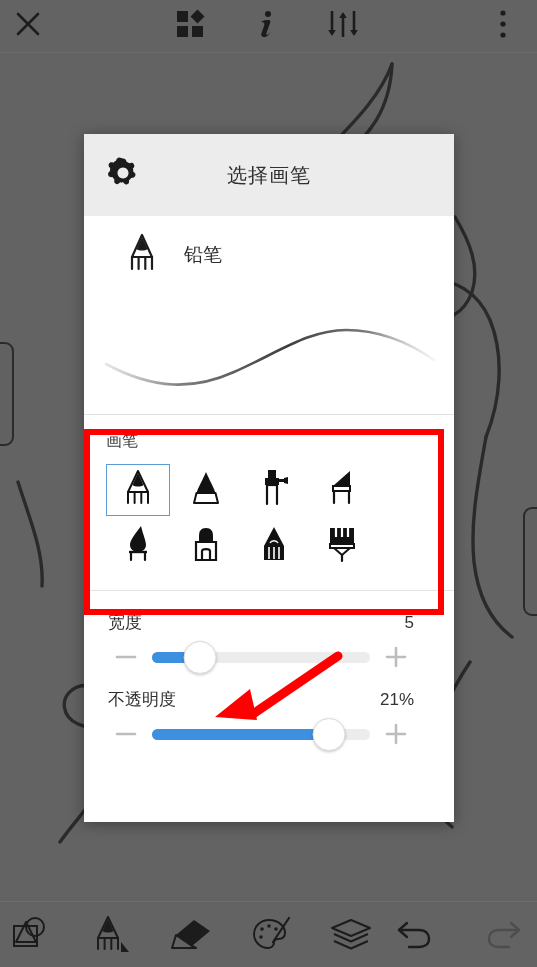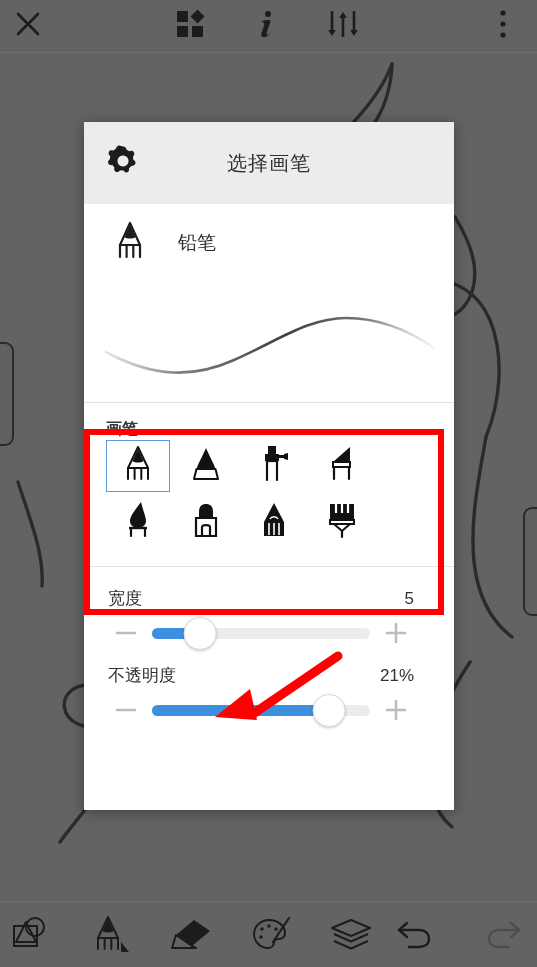--- a/index.html
+++ b/index.html
@@ -27,36 +27,36 @@
   .tb-more{position:absolute;right:14px;top:0;width:40px;height:52px;}
 
   
   .bottombar{position:absolute;left:0;bottom:0;width:537px;height:65px;background:#636363;
              border-top:1px solid #6e6e6e;}
   .bb-left{position:absolute;left:8px;top:0;height:65px;display:flex;align-items:center;gap:34px;}
   .bb-right{position:absolute;right:10px;top:0;height:65px;display:flex;align-items:center;gap:44px;}
   .bb-btn{display:flex;align-items:center;justify-content:center;cursor:pointer;width:46px;height:52px;}
 
   
-  .dialog{position:absolute;left:84px;top:122px;width:370px;height:688px;background:#fff;
+  .dialog{position:absolute;left:84px;top:134px;width:370px;height:688px;background:#fff;
           box-shadow:0 2px 14px rgba(0,0,0,.35);overflow:hidden;}
   .dlg-header{height:82px;background:#ececec;display:flex;align-items:center;position:relative;}
   .dlg-gear{position:absolute;left:22px;top:50%;transform:translateY(-50%);}
   .dlg-title{width:100%;text-align:center;font-size:20px;color:#303030;letter-spacing:1px;}
 
-  .current-brush{height:78px;display:flex;align-items:center;padding-left:26px;gap:28px;background:#fff;}
+  .current-brush{height:78px;display:flex;align-items:center;padding-left:38px;gap:22px;background:#fff;}
   .current-brush .cb-label{font-size:19px;color:#2f2f2f;}
 
   .preview{height:120px;background:#fff;position:relative;}
   .preview svg{position:absolute;left:0;top:0;}
 
   .sec-divider{height:1px;background:#e2e2e2;margin:0 0 0 0;}
 
   .brush-section{padding:16px 22px 14px 22px;background:#fff;}
-  .brush-section .sec-title{font-size:16px;color:#3a3a3a;font-weight:bold;}
+  .brush-section .sec-title{font-size:16px;color:#3a3a3a;margin-bottom:12px;}
   .brush-grid{display:flex;flex-wrap:wrap;gap:0px;}
   .brush-cell{width:64px;height:52px;display:flex;align-items:center;justify-content:center;
               margin-right:4px;margin-bottom:4px;box-sizing:border-box;border:1px solid transparent;cursor:pointer;}
   .brush-cell.selected{border:1px solid #5a9bd8;}
 
   .slider-section{padding:14px 38px 12px 22px;background:#fff;border-top:1px solid #e4e4e4;}
   .slider-row{margin-bottom:6px;}
   .sl-head{display:flex;justify-content:space-between;align-items:center;padding:6px 2px 4px 2px;}
   .sl-name{font-size:17px;color:#2f2f2f;}
   .sl-val{font-size:17px;color:#333;}

